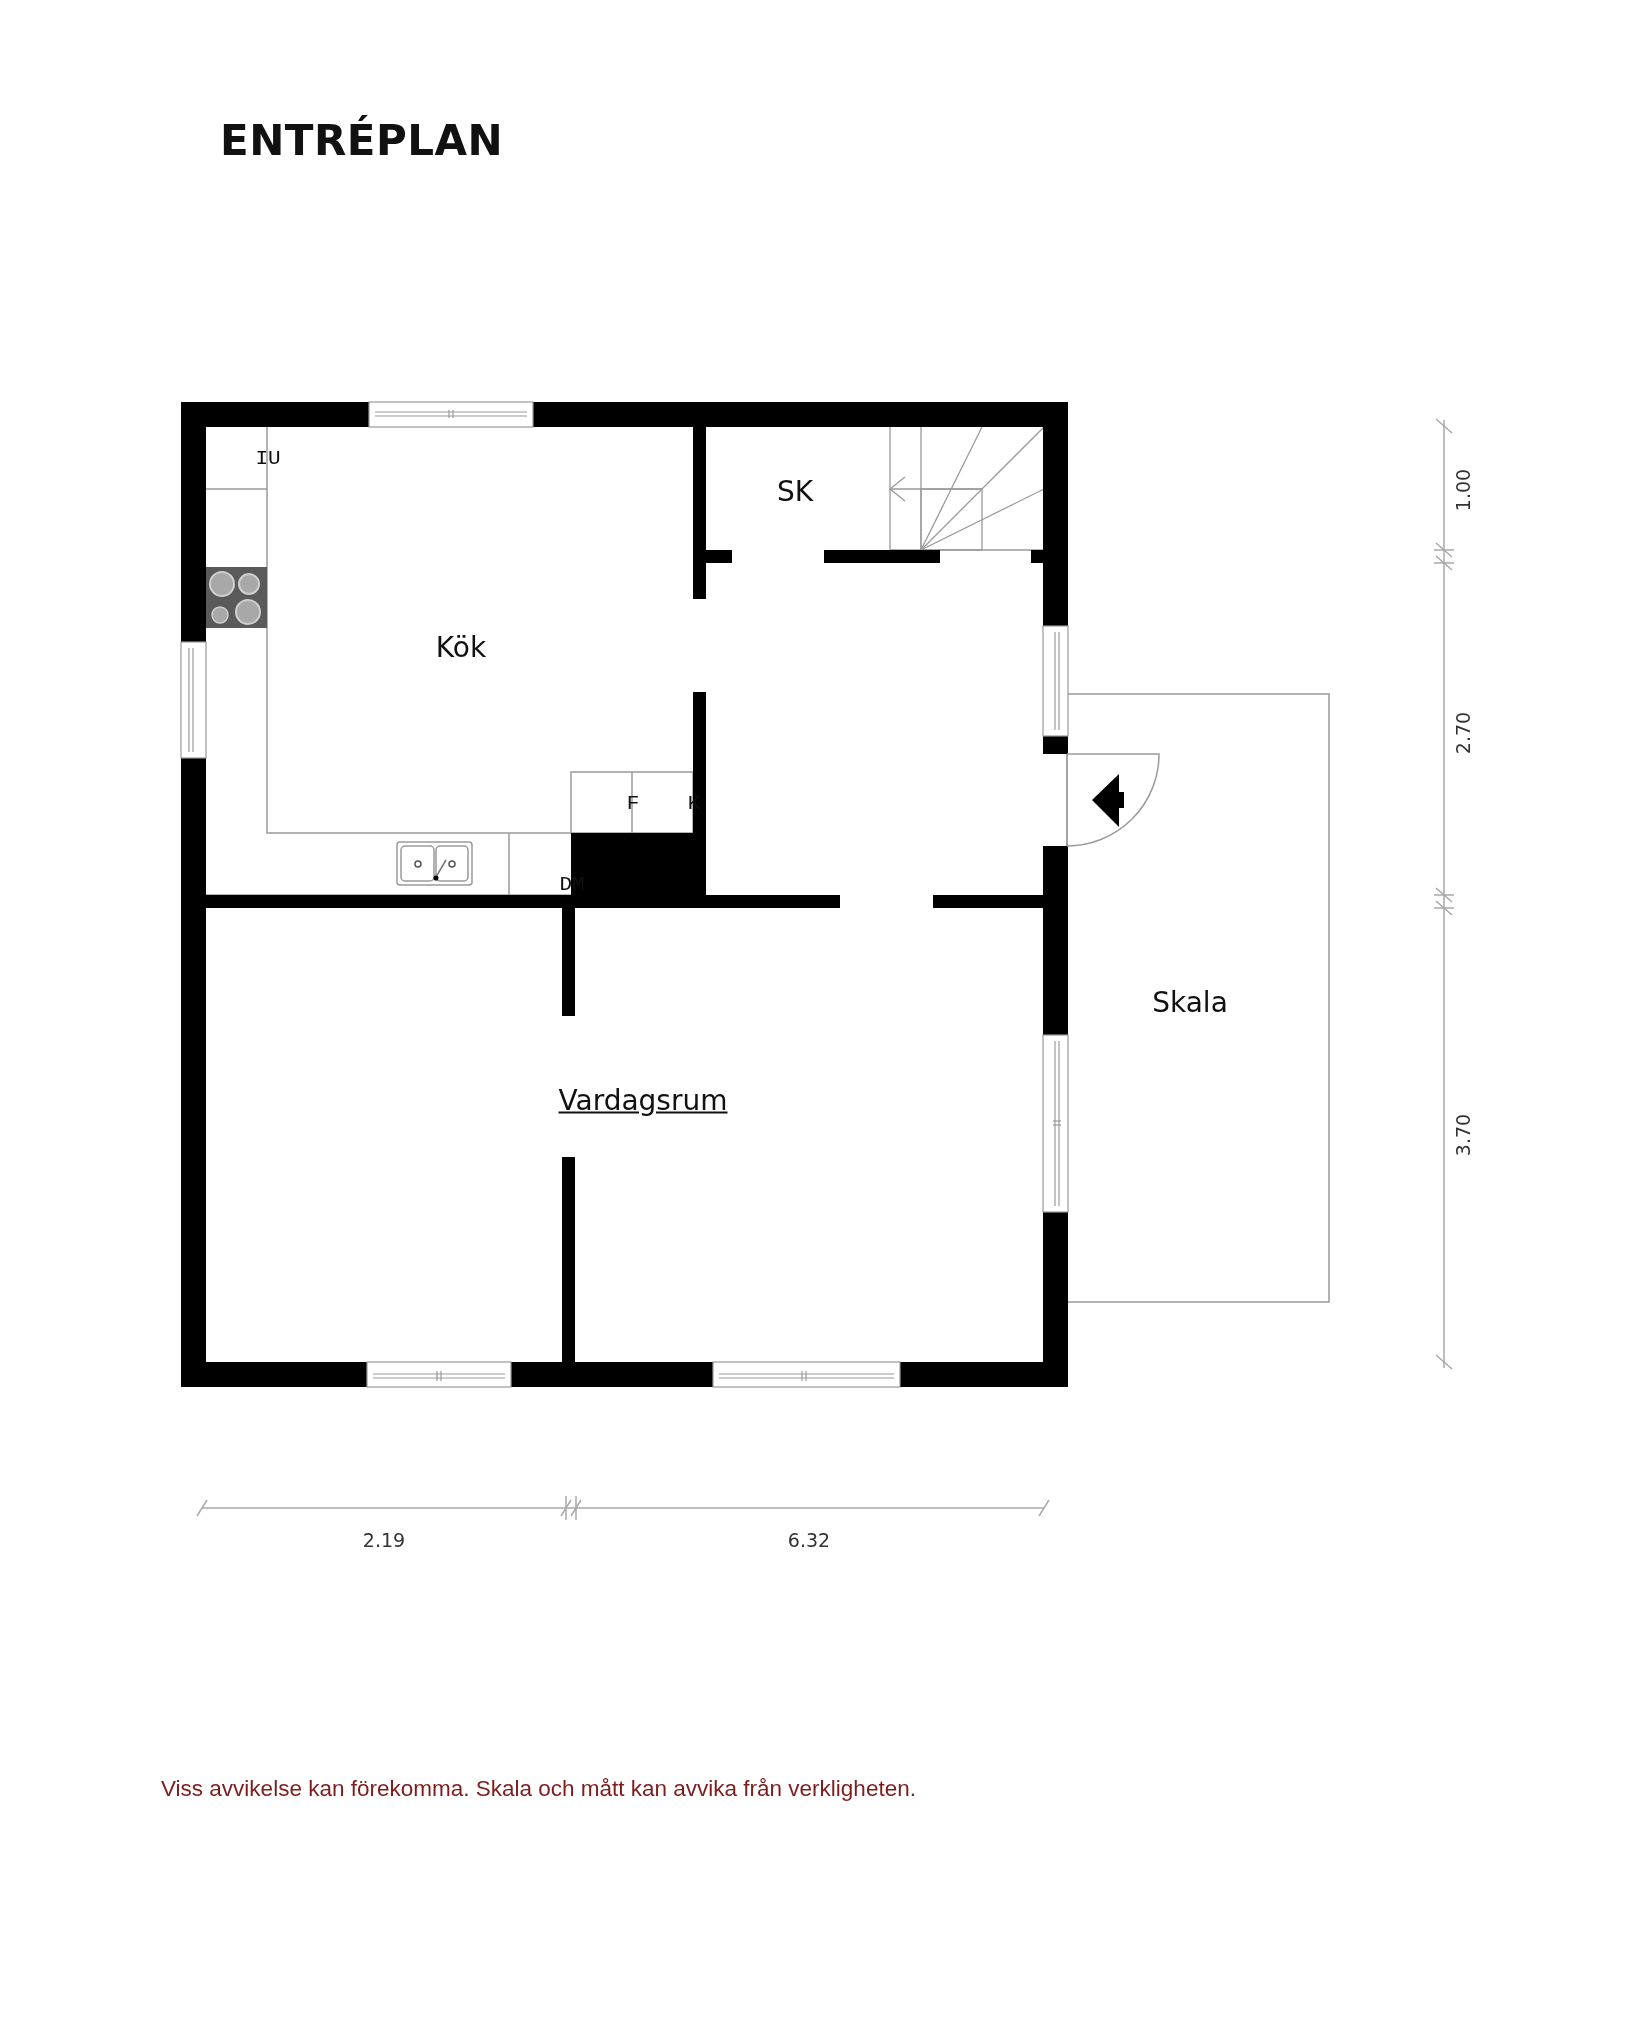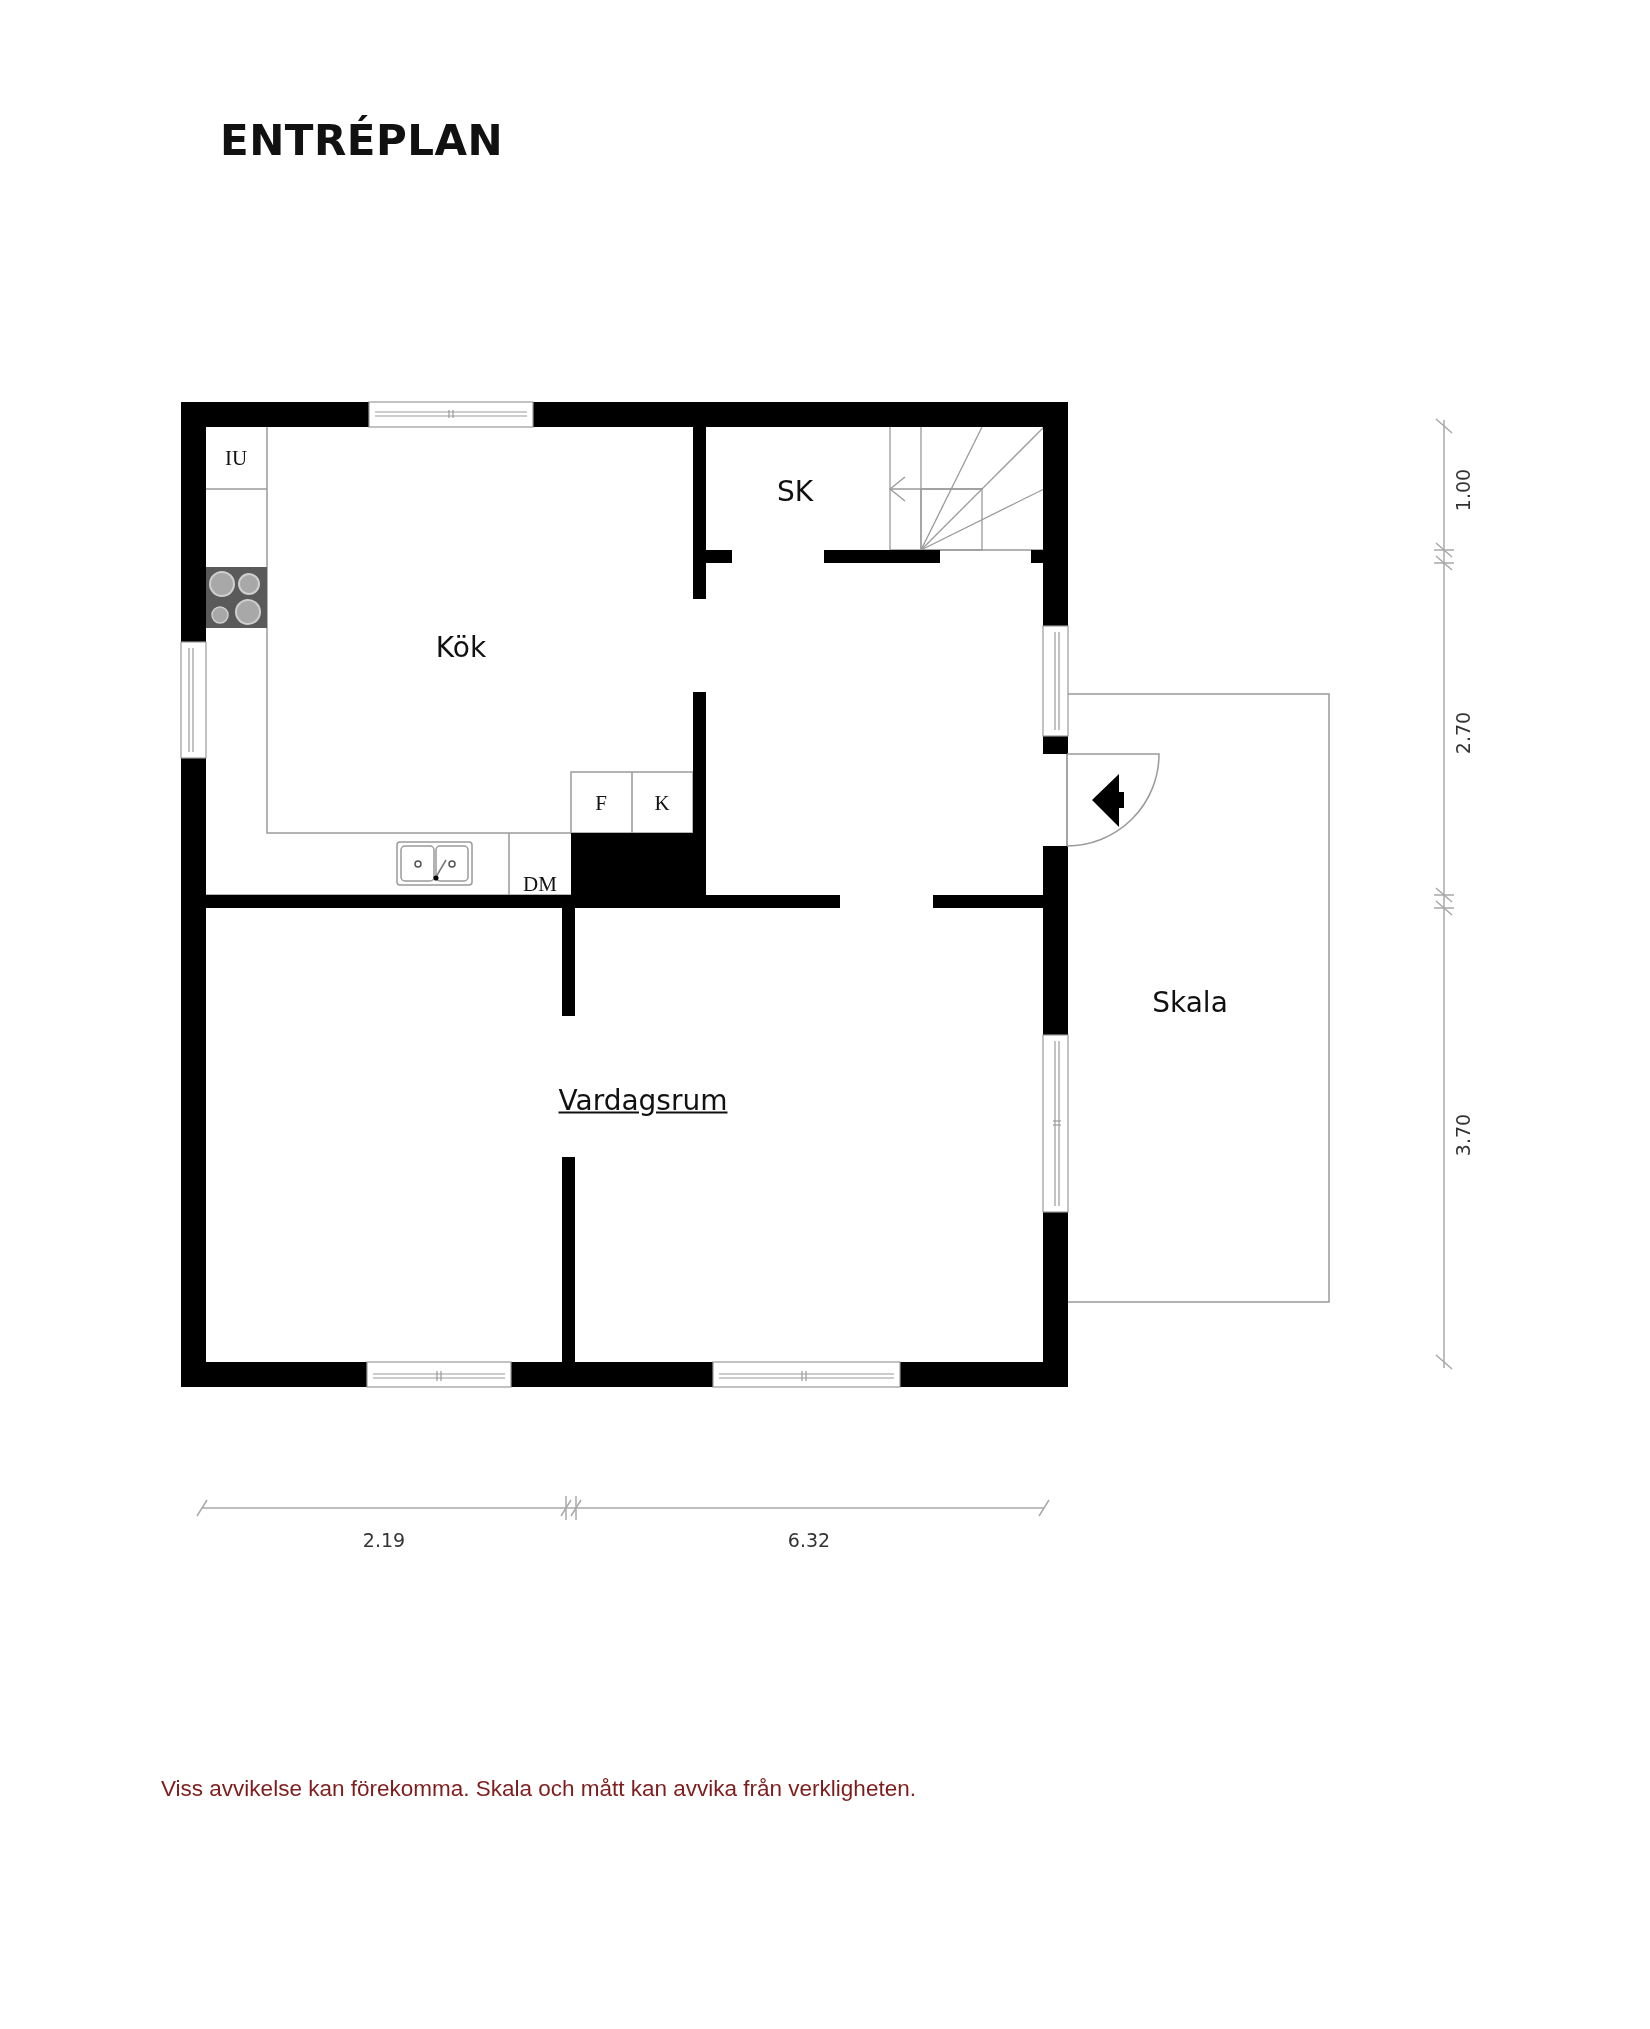--- a/index.html
+++ b/index.html
@@ -1,21 +1,21 @@
 <!DOCTYPE html>
 <html><head>
 <meta charset="utf-8">
 <style>
   html, body { margin:0; padding:0; background:#ffffff; }
   body { width:1650px; height:2029px; position:relative; overflow:hidden; font-family:"DejaVu Sans", sans-serif; color:#111; }
   .abs { position:absolute; }
   #title { left:198px; top:116px; font-size:42px; font-weight:bold; letter-spacing:0.5px; font-family:"DejaVu Sans", sans-serif; color:#111;margin-left:22px; }
   svg#plan { position:absolute; left:0; top:0; width:1650px; height:2029px; }
   .room-label { position:absolute; font-size:28px; color:#111; transform:translate(-50%,-50%); white-space:nowrap; font-family:"DejaVu Sans", sans-serif; }
-  .fix-label { position:absolute; font-size:21px; color:#111; transform:translate(-50%,-50%); white-space:nowrap; font-family:Liberation Serif, serif; }
+  .fix-label { position:absolute; font-size:21px; color:#111; transform:translate(-50%,-50%); white-space:nowrap; font-family:Liberation Mono, monospace;margin-left:32px; }
   .dim-label { position:absolute; font-size:19px; color:#333; transform:translate(-50%,-50%); white-space:nowrap; font-family:"DejaVu Sans", sans-serif; }
   .dim-label.vert { transform:translate(-50%,-50%) rotate(-90deg); }
   #disclaimer { left:161px; top:1776px; font-size:22.5px; font-family:"Liberation Sans", sans-serif; color:#7f1d1d; white-space:nowrap; }
 </style>
 </head>
 <body>
 
 <div id="title" class="abs">ENTRÉPLAN</div>
 
 <svg id="plan" viewBox="0 0 1650 2029">

